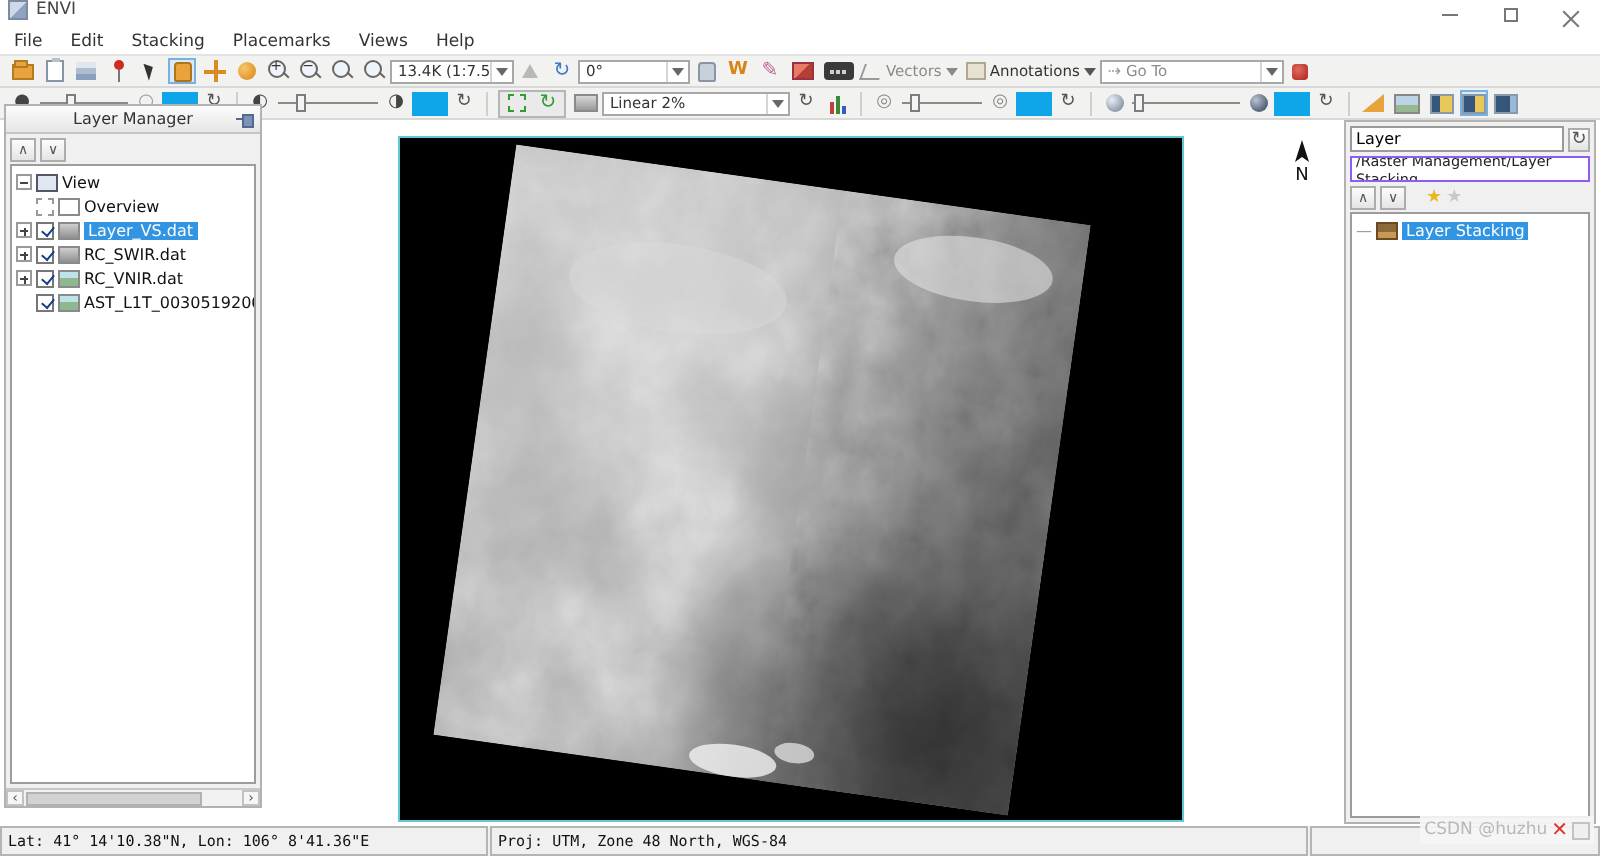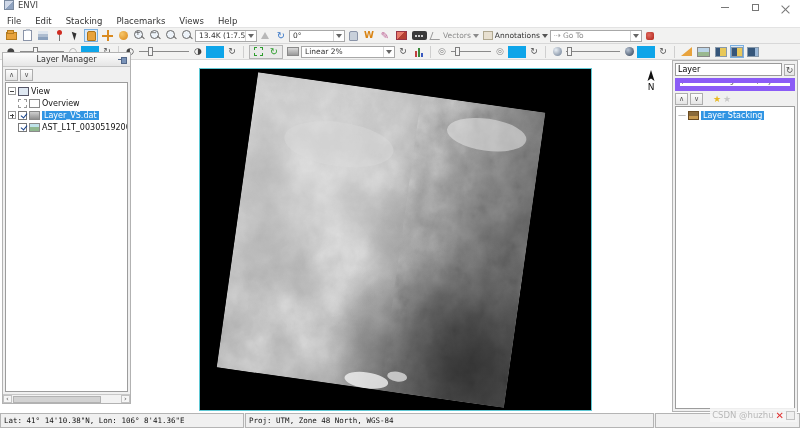--- a/index.html
+++ b/index.html
@@ -101,21 +101,21 @@
   .monitor-gl{width:11px;height:9px;border:1px solid #556;background:#dfe8f2;flex:none}
   .ovw-gl{width:11px;height:9px;border:1px solid #8a8a8a;background:#fff;flex:none}
   .selrow{background:#3195e3;color:#fff;padding:0 2px}
   .hscroll{height:9px;flex:none;background:#f2f2f2;border-top:1px solid #c8c8c8;display:flex;align-items:center}
   .hs-btn{width:9px;height:8px;display:flex;align-items:center;justify-content:center;font-size:7px;color:#555;border:1px solid #c2c2c2;background:#f6f6f6}
   .hs-thumb{height:7px;background:#d2d2d2;border:1px solid #b2b2b2;width:88px;margin-left:1px}
   .hs-space{flex:1}
 
   .search-row{height:17px;flex:none;display:flex;align-items:center;padding:1px 2px;gap:2px}
   .search-input{flex:1;height:13px;border:1px solid #9a9a9a;font-family:"DejaVu Sans",sans-serif;font-size:8px;padding:0 2px;background:#fff}
-  .path-row{height:13px;flex:none;background:#fff;border:5px solid #8b5cf6;margin:0 2px;display:flex;align-items:center;padding-left:2px;font-size:7.2px;color:#222;overflow:hidden}
+  .path-row{height:13px;flex:none;background:#fff;border:1px solid #8b5cf6;margin:0 2px;display:flex;align-items:center;padding-left:2px;font-size:7.2px;color:#222;overflow:hidden}
   .star{font-size:9px;color:#e8b820}
   .star.off{color:#c8c8c8}
   .tbx-icon{width:11px;height:9px;flex:none;background:linear-gradient(#8a6a3a 55%,#c89a50 55%);border:1px solid #6a4a20;position:relative}
   .treeline{color:#9a9a9a}
 
   
   .canvas{position:absolute;left:199px;top:68px;width:393px;height:343px;background:#000;border:1px solid #5fc8d4;overflow:hidden}
   .sat{position:absolute;left:36px;top:22px;width:290px;height:298px;transform:rotate(8deg);overflow:hidden}
   .north{position:absolute;left:645px;top:70px;width:12px;height:22px}
 
@@ -383,20 +383,32 @@
     <div class="tree-row indent1">
       <span class="cb dashed"></span>
       <span class="ovw-gl"></span>
       <span>Overview</span>
     </div>
     <div class="tree-row">
       <span class="expbox plus"></span>
       <span class="cb checked"></span>
       <span class="thumb-gl"></span>
       <span class="selrow">Layer_VS.dat</span>
+    </div>
+    <div class="tree-row">
+      <span class="expbox plus"></span>
+      <span class="cb checked"></span>
+      <span class="thumb-gl"></span>
+      <span>RC_SWIR.dat</span>
+    </div>
+    <div class="tree-row">
+      <span class="expbox plus"></span>
+      <span class="cb checked"></span>
+      <span class="thumb-gl teal"></span>
+      <span>RC_VNIR.dat</span>
     </div>
     <div class="tree-row" style="padding-left:10px">
       <span class="cb checked"></span>
       <span class="thumb-gl teal"></span>
       <span>AST_L1T_00305192003034611_</span>
     </div>
   </div>
   <div class="hscroll">
     <span class="hs-btn">
         <span>‹</span>

